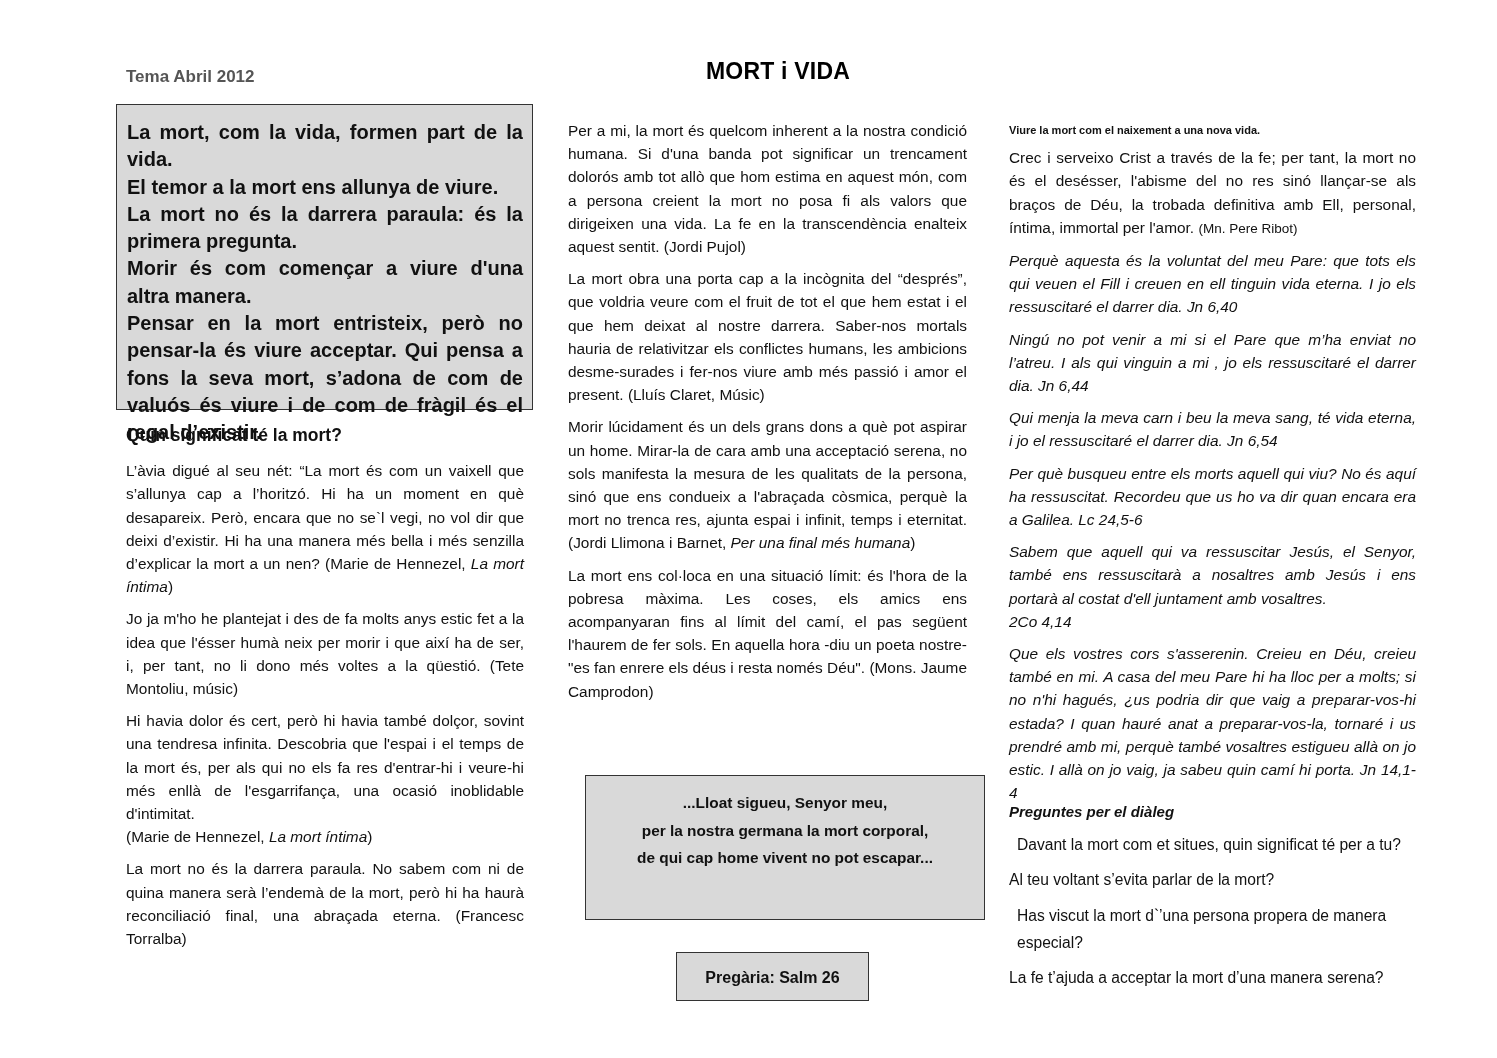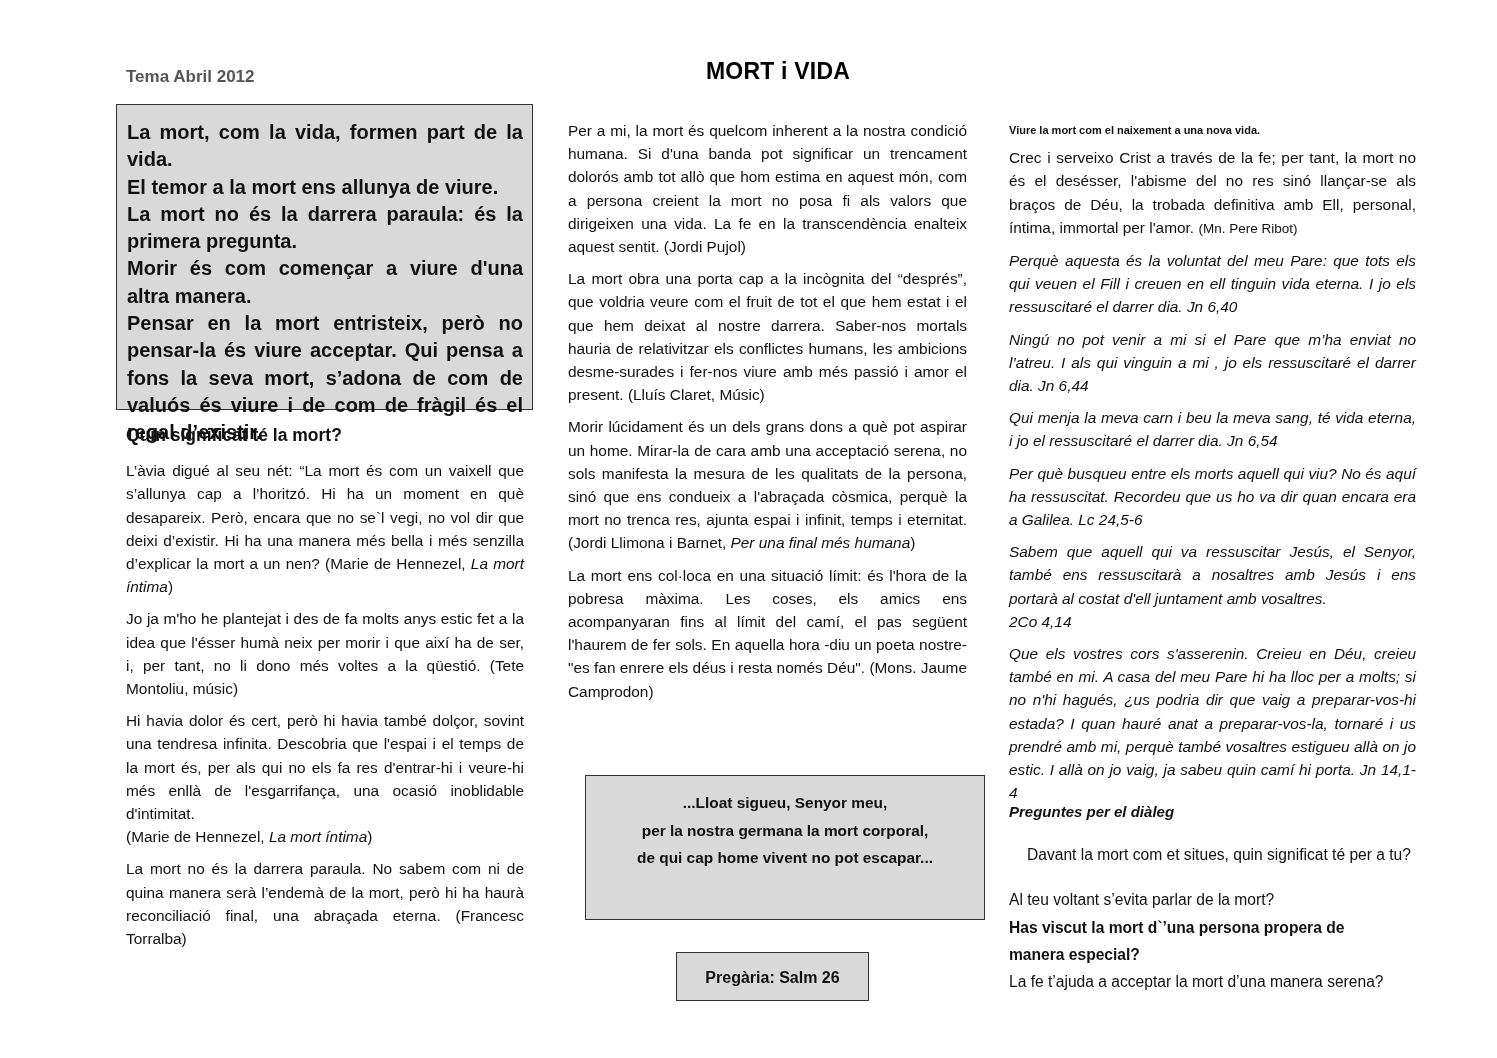--- a/index.html
+++ b/index.html
@@ -71,17 +71,17 @@
   <p class="it">Perquè aquesta és la voluntat del meu Pare: que tots els qui veuen el Fill i creuen en ell tinguin vida eterna. I jo els ressuscitaré el darrer dia. Jn 6,40</p>
   <p class="it">Ningú no pot venir a mi si el Pare que m’ha enviat no l’atreu. I als qui vinguin a mi , jo els ressuscitaré el darrer dia. Jn 6,44</p>
   <p class="it">Qui menja la meva carn i beu la meva sang, té vida eterna, i jo el ressuscitaré el darrer dia. Jn 6,54</p>
   <p class="it"> Per què busqueu entre els morts aquell qui viu? No és aquí ha ressuscitat. Recordeu que us ho va dir quan encara era a Galilea. Lc 24,5-6</p>
   <p class="it"><span>Sabem que aquell qui va ressuscitar Jesús, el Senyor, també ens ressuscitarà a nosaltres amb Jesús i ens portarà al costat d'ell juntament amb vosaltres.</span><br><span> 2Co 4,14</span></p>
   <p class="it"> Que els vostres cors s'asserenin. Creieu en Déu, creieu també en mi. A casa del meu Pare hi ha lloc per a molts; si no n'hi hagués, ¿us podria dir que vaig a preparar-vos-hi estada?  I quan hauré anat a preparar-vos-la, tornaré i us prendré amb mi, perquè també vosaltres estigueu allà on jo estic.  I allà on jo vaig, ja sabeu quin camí hi porta. Jn 14,1-4</p>
 </div>
 
 <div class="abs col3 col" style="top:800px; left:1009px; width:407px;">
   <h3 style="margin:0 0 1px 0;font-size:15px;font-style:italic;">Preguntes per el diàleg</h3>
-  <p class="q" style="margin:18px;line-height:27.2px;text-align:left;width:390px;">Davant la mort com et situes,  quin significat té per a tu?</p>
+  <p class="q" style="margin:8px;line-height:27.2px;text-align:left;width:390px;">Davant la mort com et situes,  quin significat té per a tu?</p>
   <p class="q" style="margin:0;line-height:27.2px;text-align:left;">Al teu voltant s’evita parlar de la mort?</p>
-  <p class="q" style="margin:0;line-height:27.2px;text-align:left;width:380px;font-weight:bold;">Has viscut la mort d`’una persona propera de manera especial?</p>
+  <p class="q" style="margin:8px;line-height:27.2px;text-align:left;width:380px;">Has viscut la mort d`’una persona propera de manera especial?</p>
   <p class="q" style="margin:0;line-height:27.2px;text-align:left;width:380px;">La fe t’ajuda a acceptar la mort d’una manera serena?</p>
 </div>
 
 </body></html>

